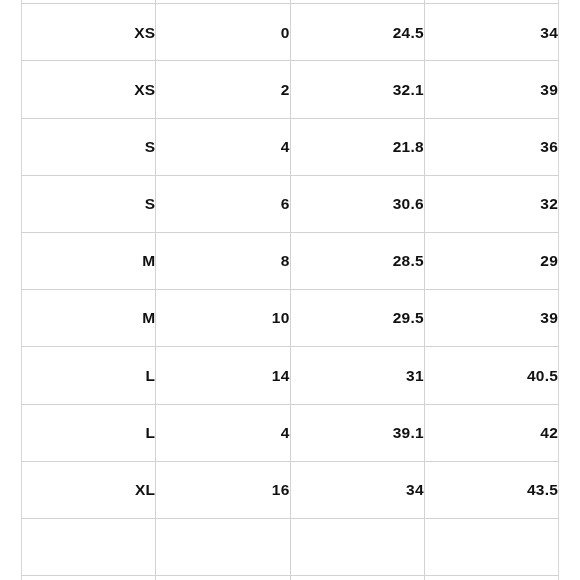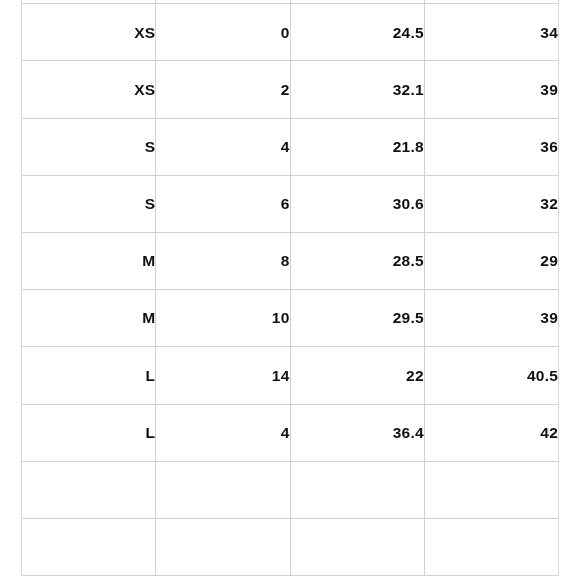--- a/index.html
+++ b/index.html
@@ -122,28 +122,34 @@
           </tr>
           <tr>
             <td>M</td>
             <td>10</td>
             <td>29.5</td>
             <td>39</td>
           </tr>
           <tr>
             <td>L</td>
             <td>14</td>
-            <td>22</td>
+            <td>31</td>
             <td>40.5</td>
           </tr>
           <tr>
             <td>L</td>
             <td>4</td>
-            <td>36.4</td>
+            <td>39.1</td>
             <td>42</td>
+          </tr>
+          <tr>
+            <td>XL</td>
+            <td>16</td>
+            <td>34</td>
+            <td>43.5</td>
           </tr>
           <tr>
             <td></td>
             <td></td>
             <td></td>
             <td></td>
           </tr>
           <tr>
             <td></td>
             <td></td>

